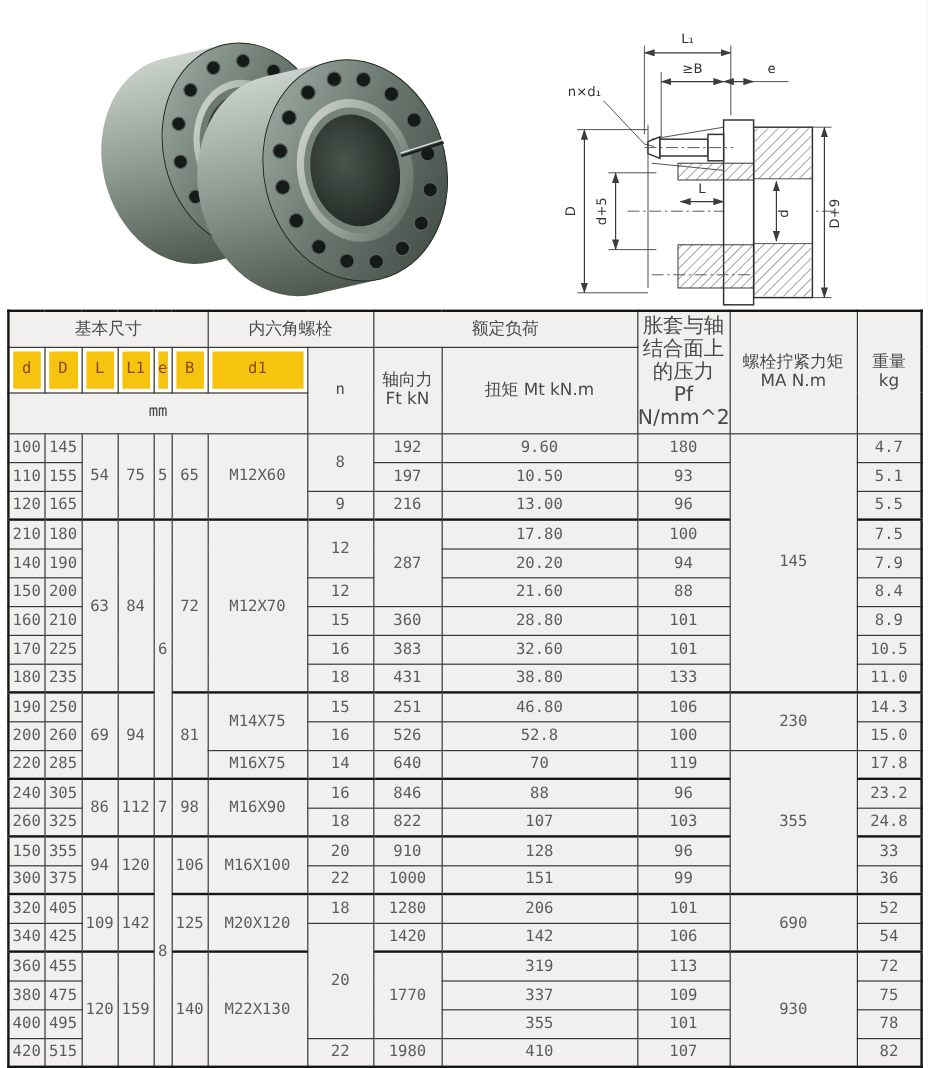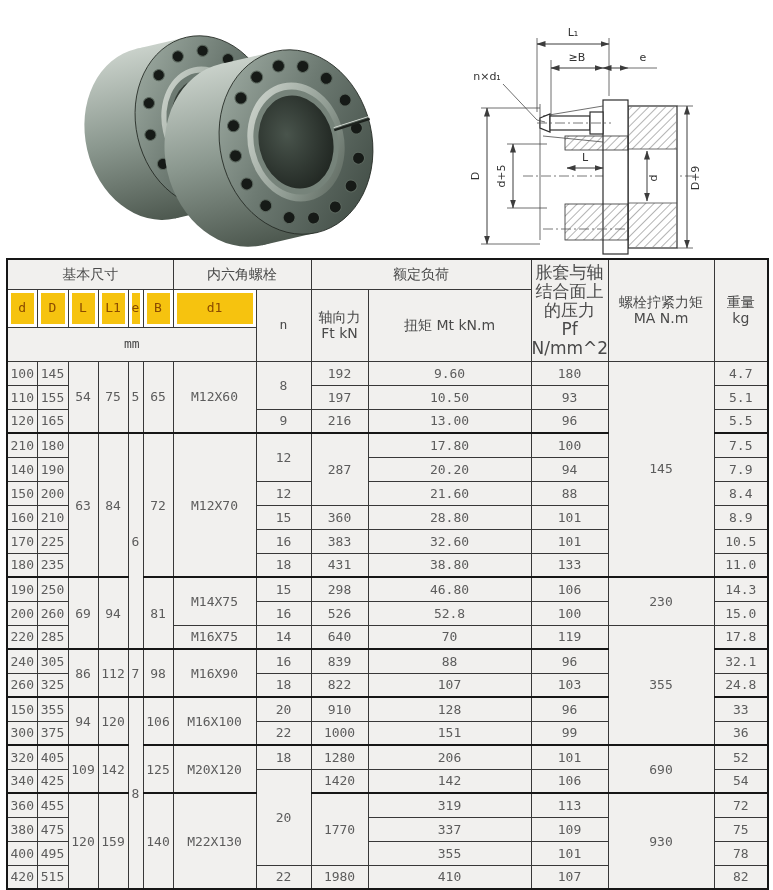--- a/index.html
+++ b/index.html
@@ -363,21 +363,21 @@
           <td>11.0</td>
         </tr>
         <tr class="gs">
           <td>190</td>
           <td>250</td>
           <td rowspan="3">69</td>
           <td rowspan="3">94</td>
           <td rowspan="3">81</td>
           <td rowspan="2">M14X75</td>
           <td>15</td>
-          <td>298</td>
+          <td>251</td>
           <td>46.80</td>
           <td>106</td>
           <td rowspan="2">230</td>
           <td>14.3</td>
         </tr>
         <tr>
           <td>200</td>
           <td>260</td>
           <td>16</td>
           <td>526</td>
@@ -398,24 +398,24 @@
         </tr>
         <tr class="gs">
           <td>240</td>
           <td>305</td>
           <td rowspan="2">86</td>
           <td rowspan="2">112</td>
           <td rowspan="2">7</td>
           <td rowspan="2">98</td>
           <td rowspan="2">M16X90</td>
           <td>16</td>
-          <td>839</td>
+          <td>846</td>
           <td>88</td>
           <td>96</td>
-          <td>32.1</td>
+          <td>23.2</td>
         </tr>
         <tr>
           <td>260</td>
           <td>325</td>
           <td>18</td>
           <td>822</td>
           <td>107</td>
           <td>103</td>
           <td>24.8</td>
         </tr>

